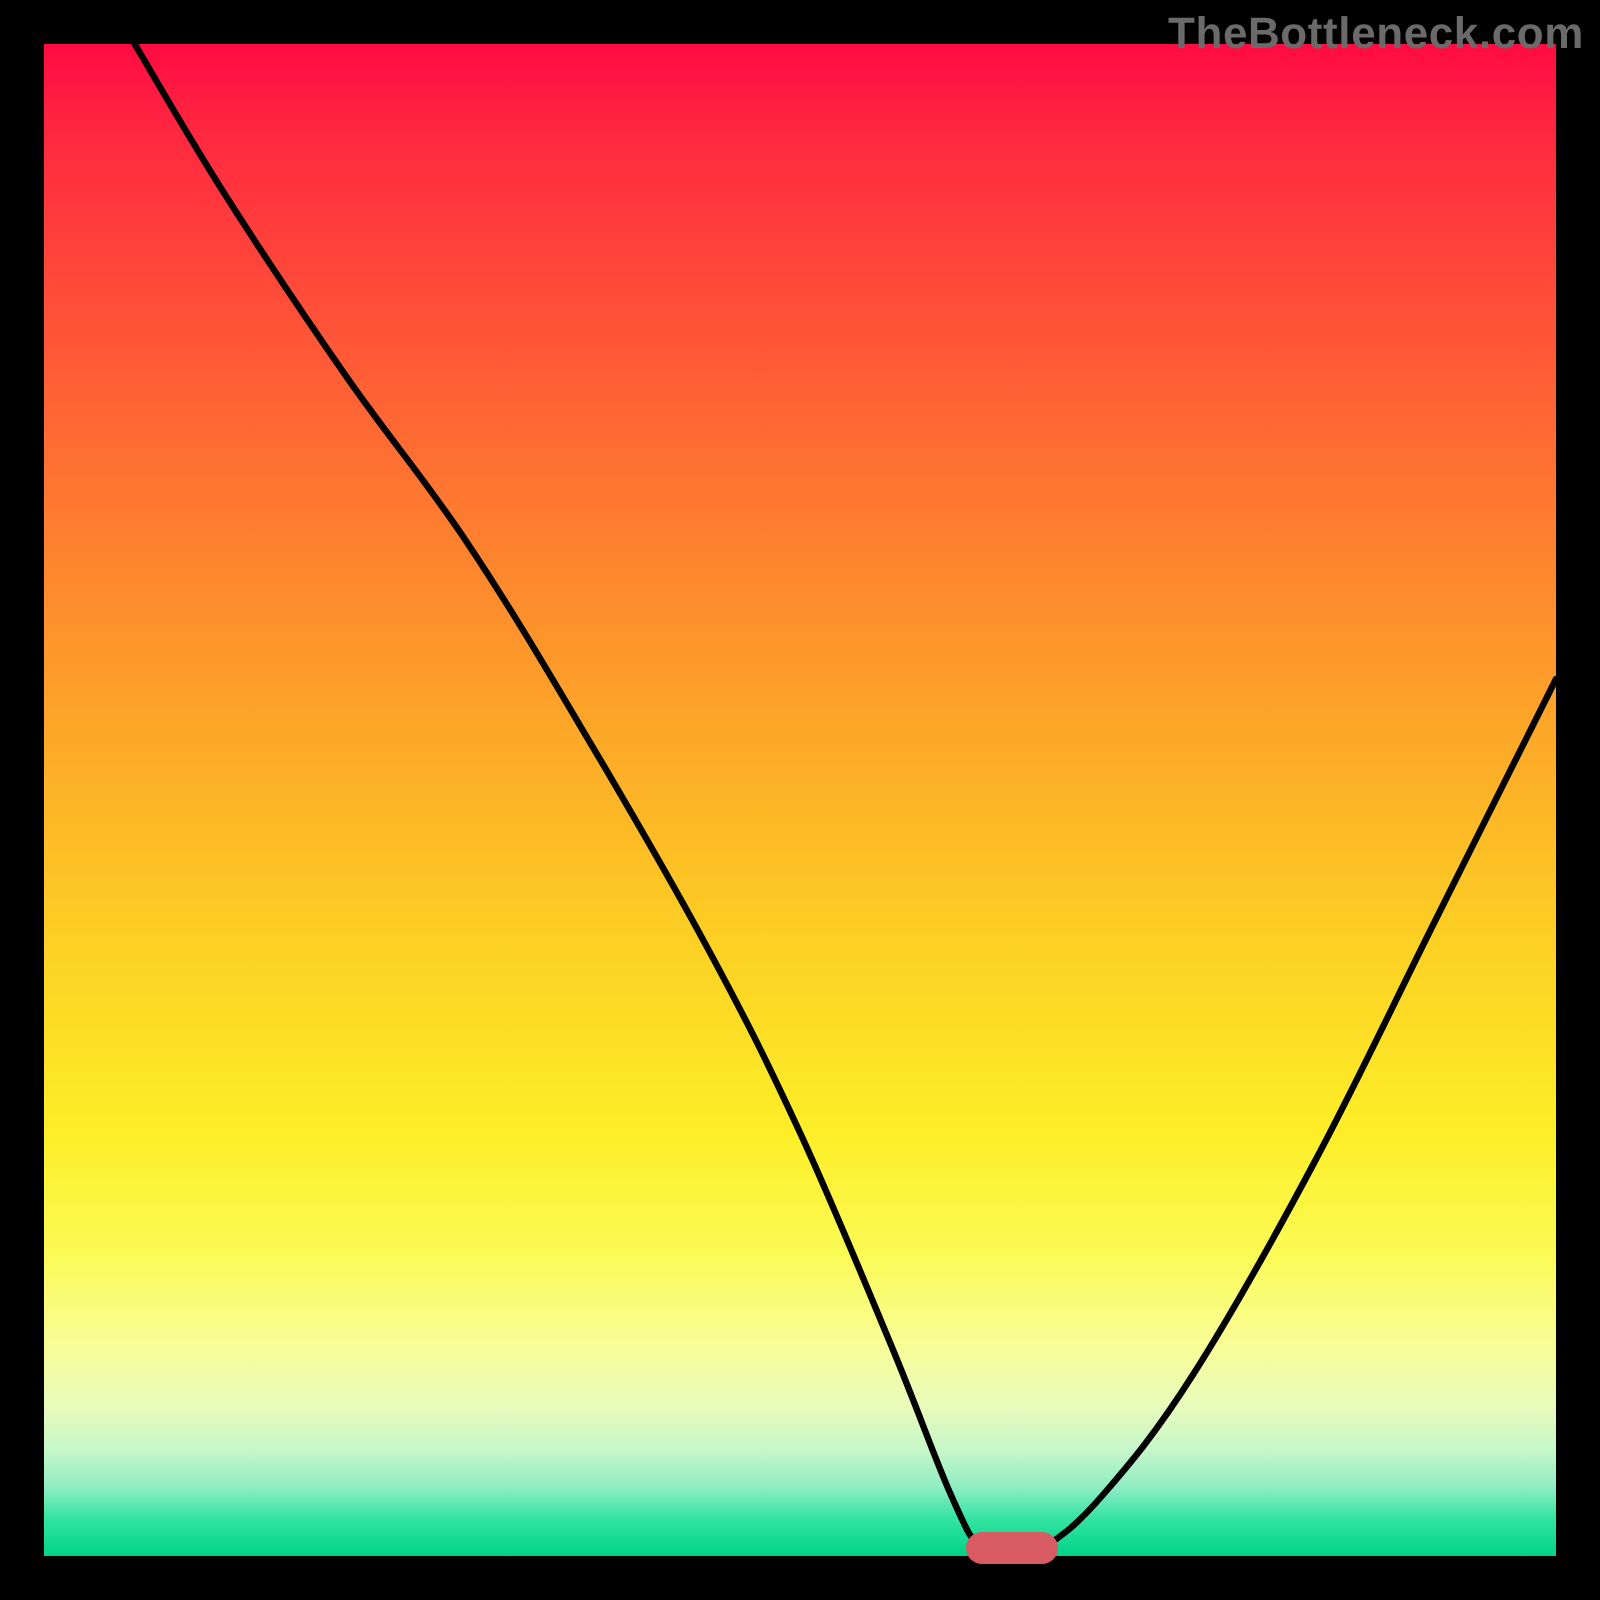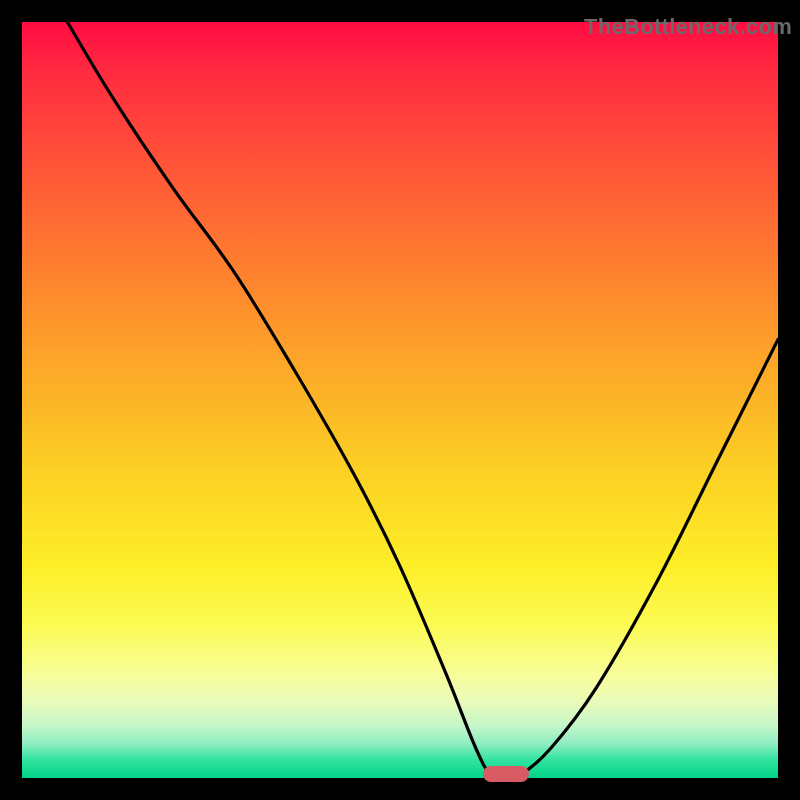--- a/index.html
+++ b/index.html
@@ -20,21 +20,20 @@
   .watermark {
     position: absolute;
     top: 4px;
     right: 8px;
     font-size: 22px;
     font-weight: 600;
     color: #6a6a6a;
     letter-spacing: 0.3px;
     z-index: 30;
     user-select: none;
-    margin-top: 10px;
   }
   .chart-area {
     position: absolute;
     left: 22px;
     top: 22px;
     width: 756px;
     height: 756px;
   }
   .gradient-fill {
     position: absolute;

